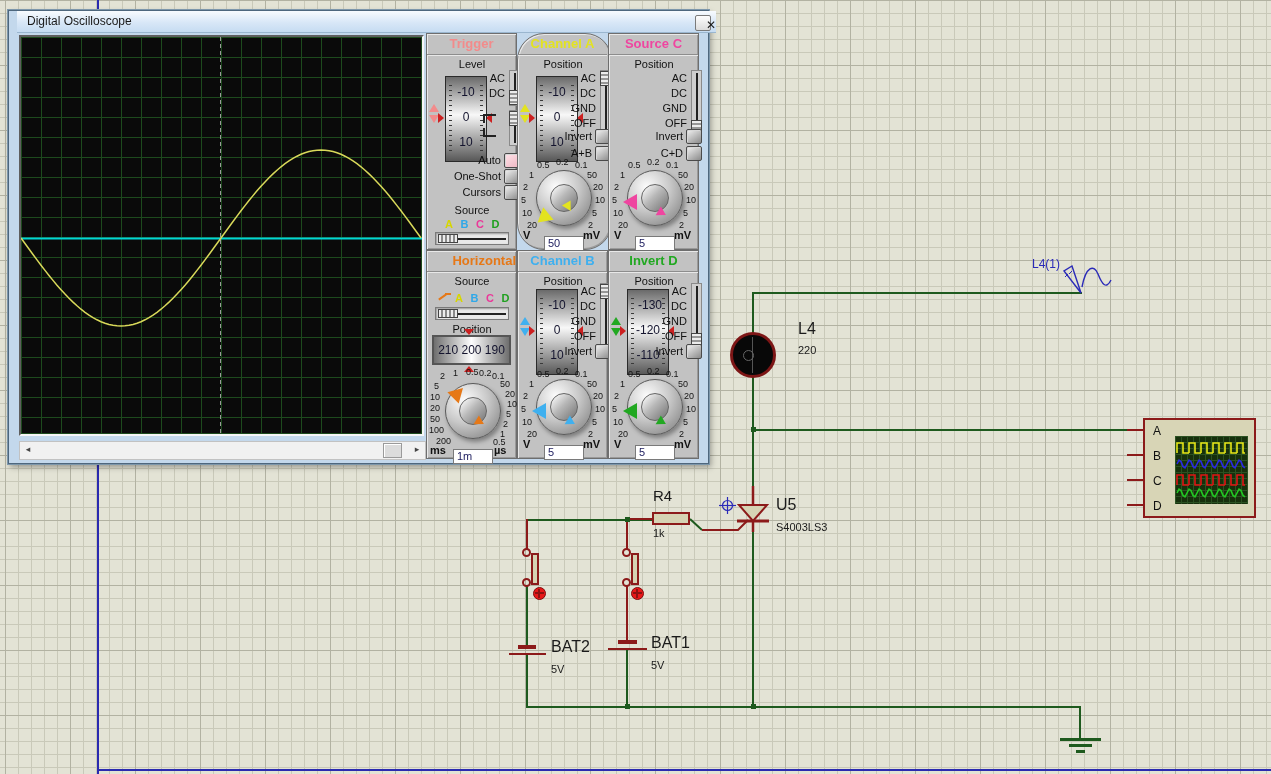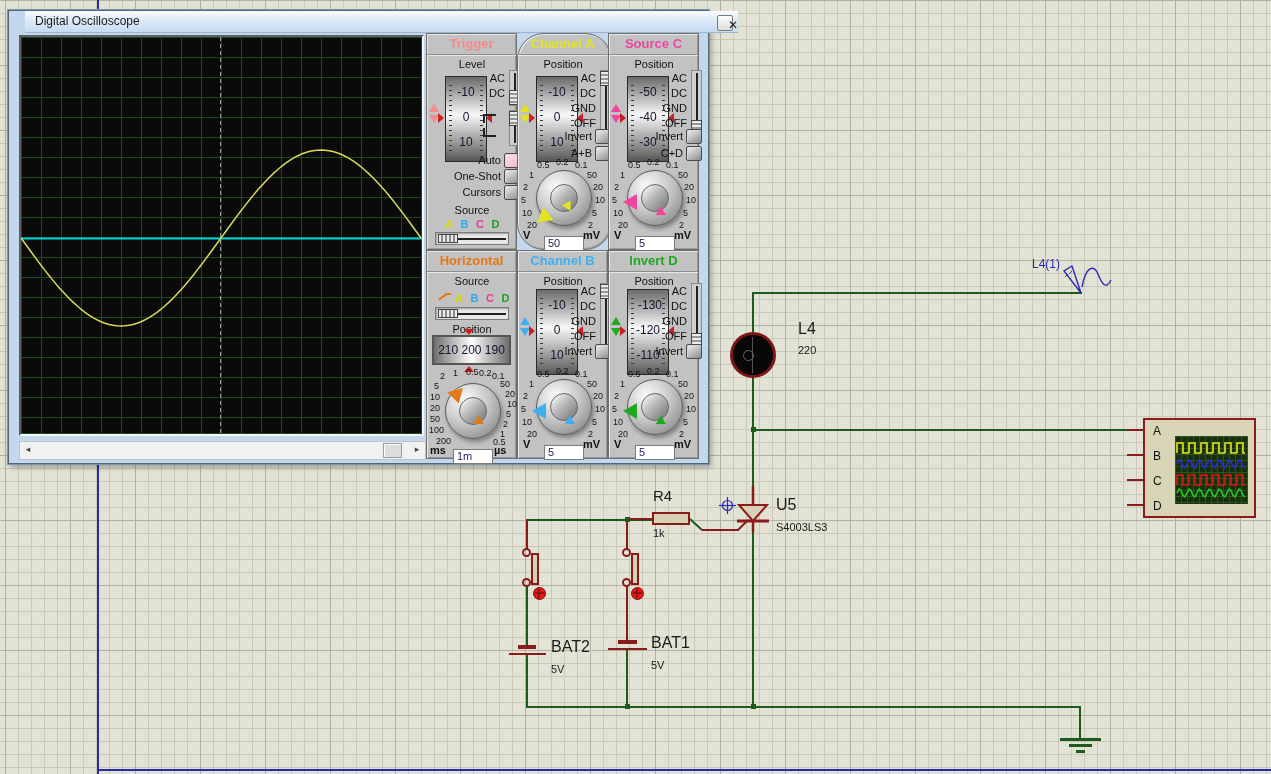--- a/index.html
+++ b/index.html
@@ -34,22 +34,22 @@
   .sw-dot::before{content:'';position:absolute;left:1px;top:4px;width:9px;height:2px;background:#8d1111;}
   .sw-dot::after{content:'';position:absolute;left:4px;top:1px;width:2px;height:9px;background:#8d1111;}
   .bat{position:absolute;background:#8c1a1a;}
   .gnd{position:absolute;background:#1e5a1e;}
   
   #scope-block{position:absolute;left:1143px;top:418px;width:109px;height:96px;border:2px solid #8c1a1a;background:#d8d5b6;}
   .pin-letter{position:absolute;font-size:12px;color:#111;}
   
   #osc-window{position:absolute;left:8px;top:10px;width:699px;height:452px;background:#c3d8ec;
     border:1px solid #4e677d;box-shadow:0 0 0 1px #7d97ab,2px 3px 6px rgba(0,0,0,.35);}
-  #titlebar{position:absolute;left:16px;top:0;width:100%;height:21px;
-    background:linear-gradient(#f8fbfe,#d8e7f7 55%,#c6dcf2);border-bottom:1px solid #9ab6cf;padding-left:14px;}
+  #titlebar{position:absolute;left:8px;top:0;width:100%;height:21px;
+    background:linear-gradient(#f8fbfe,#d8e7f7 55%,#c6dcf2);border-bottom:1px solid #9ab6cf;}
   #titlebar span{position:absolute;left:10px;top:3px;font-size:12px;color:#1a1a1a;}
   #closebtn{position:absolute;right:5px;top:4px;width:14px;height:14px;border:1px solid #7a7a7a;border-radius:2px;
     background:linear-gradient(#fdfdfd,#dcdcdc);text-align:center;line-height:13px;font-size:8px;color:#333;}
   #screen-frame{position:absolute;left:10px;top:24px;width:401px;height:397px;border:2px solid;border-color:#5e5e5e #f6f6f6 #f6f6f6 #5e5e5e;background:#0a0a0a;}
   #hscroll{position:absolute;left:10px;top:430px;width:405px;height:17px;background:#f1f1f1;border:1px solid #c2c2c2;}
   .scroll-arrow{position:absolute;top:1px;width:14px;height:13px;font-size:9px;line-height:13px;text-align:center;color:#444;}
   #scroll-thumb{position:absolute;left:363px;top:1px;width:17px;height:13px;background:#dcdcdc;border:1px solid #9a9a9a;box-shadow:inset 1px 1px 0 #fff;}
   
   .panel{position:absolute;background:#c2c2c2;border:1px solid #6e6e6e;box-shadow:inset 1px 1px 0 #e9e9e9, inset -1px -1px 0 #9a9a9a;box-sizing:border-box;}
   .vd{border:1px solid #2a2a2a;background:linear-gradient(#6a6a6a,#f8f8f8 45%,#585858);}
@@ -285,33 +285,20 @@
           <div class="kcirc" style="position: absolute; left: 16px; top: 8px; width: 54px; height: 54px;"></div>
           <div class="kcap" style="position: absolute; left: 30px; top: 22px; width: 26px; height: 26px;"></div>
           <div style="position: absolute; left: 16px; top: 48px; width: 0px; height: 0px; border-top: 8px solid transparent; border-bottom: 8px solid transparent; border-right: 14px solid rgb(227, 227, 32); transform: rotate(-40deg);"></div>
           <div style="position: absolute; left: 44px; top: 40px; width: 0px; height: 0px; border-top: 5px solid transparent; border-bottom: 5px solid transparent; border-right: 9px solid rgb(227, 227, 32); transform: rotate(-120deg);"></div>
           <div class="kv" style="position: absolute; left: 24px; top: 74px; width: 35px; height: 13px;">50</div>
         </div>
       </div>
       <div class="panel" style="position: absolute; left: 599px; top: 22px; width: 91px; height: 217px;">
         <div style="position: absolute; left: 0px; top: 0px; width: 89px; height: 20px; line-height: 20px; text-align: center; font-weight: bold; font-size: 13px; border-bottom: 1px solid rgb(141, 141, 141); box-shadow: rgb(232, 232, 232) 0px 1px 0px; color: rgb(239, 69, 160);">Source C</div>
         <div style="position: absolute; left: 10px; top: 24px; width: 70px; text-align: center; font-size: 11px;">Position</div>
-        <div style="position: absolute; left: 0px; top: 42px; width: 66px; height: 86px;">
-          <div style="position: absolute; left: 2px; top: 28px; width: 10px; height: 24px;">
-            <div style="position: absolute; left: 0px; top: 0px; width: 0px; height: 0px; border-left: 5px solid transparent; border-right: 5px solid transparent; border-bottom: 8px solid rgb(239, 69, 160);"></div>
-            <div style="position: absolute; left: 0px; top: 11px; width: 0px; height: 0px; border-left: 5px solid transparent; border-right: 5px solid transparent; border-top: 8px solid rgb(239, 69, 160);"></div>
-          </div>
-          <div style="position: absolute; left: 11px; top: 37px; width: 0px; height: 0px; border-top: 5px solid transparent; border-bottom: 5px solid transparent; border-left: 6px solid rgb(204, 32, 32);"></div>
-          <div style="position: absolute; left: 59px; top: 37px; width: 0px; height: 0px; border-top: 5px solid transparent; border-bottom: 5px solid transparent; border-right: 6px solid rgb(204, 32, 32);"></div>
-          <div class="vd" style="position: absolute; left: 18px; top: 0px; width: 40px; height: 84px;">
-            <div style="position: absolute; left: 0px; top: 8px; width: 40px; text-align: center; font-size: 12px; color: rgb(20, 20, 46);">-50</div>
-            <div style="position: absolute; left: 0px; top: 33px; width: 40px; text-align: center; font-size: 12px; color: rgb(20, 20, 46);">-40</div>
-            <div style="position: absolute; left: 0px; top: 58px; width: 40px; text-align: center; font-size: 12px; color: rgb(20, 20, 46);">-30</div>
-          </div>
-        </div>
         <div style="position: absolute; left: 34px; top: 38px; width: 44px; text-align: right; font-size: 11px;">AC</div>
         <div style="position: absolute; left: 34px; top: 53px; width: 44px; text-align: right; font-size: 11px;">DC</div>
         <div style="position: absolute; left: 34px; top: 68px; width: 44px; text-align: right; font-size: 11px;">GND</div>
         <div style="position: absolute; left: 34px; top: 83px; width: 44px; text-align: right; font-size: 11px;">OFF</div>
         <div class="vtrack" style="position: absolute; left: 82px; top: 36px; width: 9px; height: 64px;">
           <div class="thumb" style="position: absolute; left: -1px; width: 9px; height: 13px; bottom: 0px;"></div>
         </div>
         <div style="position: absolute; left: 8px; top: 96px; width: 66px; text-align: right; font-size: 11px;">Invert</div>
         <div class="pbtn" style="position: absolute; left: 77px; top: 95px; width: 14px; height: 13px;"></div>
         <div style="position: absolute; left: 8px; top: 113px; width: 66px; text-align: right; font-size: 11px;">C+D</div>
@@ -333,21 +320,21 @@
           <div class="ku" style="position: absolute; left: 3px; top: 67px;">V</div>
           <div class="ku" style="position: absolute; left: 63px; top: 67px;">mV</div>
           <div class="kcirc" style="position: absolute; left: 16px; top: 8px; width: 54px; height: 54px;"></div>
           <div class="kcap" style="position: absolute; left: 30px; top: 22px; width: 26px; height: 26px;"></div>
           <div style="position: absolute; left: 12px; top: 32px; width: 0px; height: 0px; border-top: 8px solid transparent; border-bottom: 8px solid transparent; border-right: 14px solid rgb(239, 69, 160); transform: rotate(0deg);"></div>
           <div style="position: absolute; left: 44px; top: 46px; width: 0px; height: 0px; border-top: 5px solid transparent; border-bottom: 5px solid transparent; border-right: 9px solid rgb(239, 69, 160); transform: rotate(-30deg);"></div>
           <div class="kv" style="position: absolute; left: 24px; top: 74px; width: 35px; height: 13px;">5</div>
         </div>
       </div>
       <div class="panel" style="position: absolute; left: 417px; top: 239px; width: 91px; height: 209px;">
-        <div style="position: absolute; left: 0px; top: 0px; width: 89px; height: 20px; line-height: 20px; text-align: center; font-weight: bold; font-size: 13px; border-bottom: 1px solid rgb(141, 141, 141); box-shadow: rgb(232, 232, 232) 0px 1px 0px; color: rgb(230, 120, 23);">Horizontal</div>
+        <div style="position: absolute; left: 0px; top: 0px; width: 89px; height: 20px; line-height: 20px; text-align: right; font-weight: bold; font-size: 13px; border-bottom: 1px solid rgb(141, 141, 141); box-shadow: rgb(232, 232, 232) 0px 1px 0px; color: rgb(230, 120, 23);">Horizontal</div>
         <div style="position: absolute; left: 10px; top: 24px; width: 70px; text-align: center; font-size: 11px;">Source</div>
         <div style="position: absolute; left: 11px; top: 41px; width: 14px; height: 10px;">
           <div style="position: absolute; left: 0px; top: 4px; width: 9px; height: 2px; background: rgb(230, 120, 23); transform: rotate(-35deg);"></div>
           <div style="position: absolute; left: 7px; top: 1px; width: 6px; height: 2px; background: rgb(230, 120, 23);"></div>
         </div>
         <div style="position: absolute; left: 28px; top: 41px; font-size: 11px; font-weight: bold; color: rgb(214, 214, 0);">A</div>
         <div style="position: absolute; left: 43.5px; top: 41px; font-size: 11px; font-weight: bold; color: rgb(47, 168, 232);">B</div>
         <div style="position: absolute; left: 59px; top: 41px; font-size: 11px; font-weight: bold; color: rgb(234, 56, 153);">C</div>
         <div style="position: absolute; left: 74.5px; top: 41px; font-size: 11px; font-weight: bold; color: rgb(31, 160, 31);">D</div>
         <div class="htrack" style="position: absolute; left: 8px; top: 56px; width: 72px; height: 11px;">

